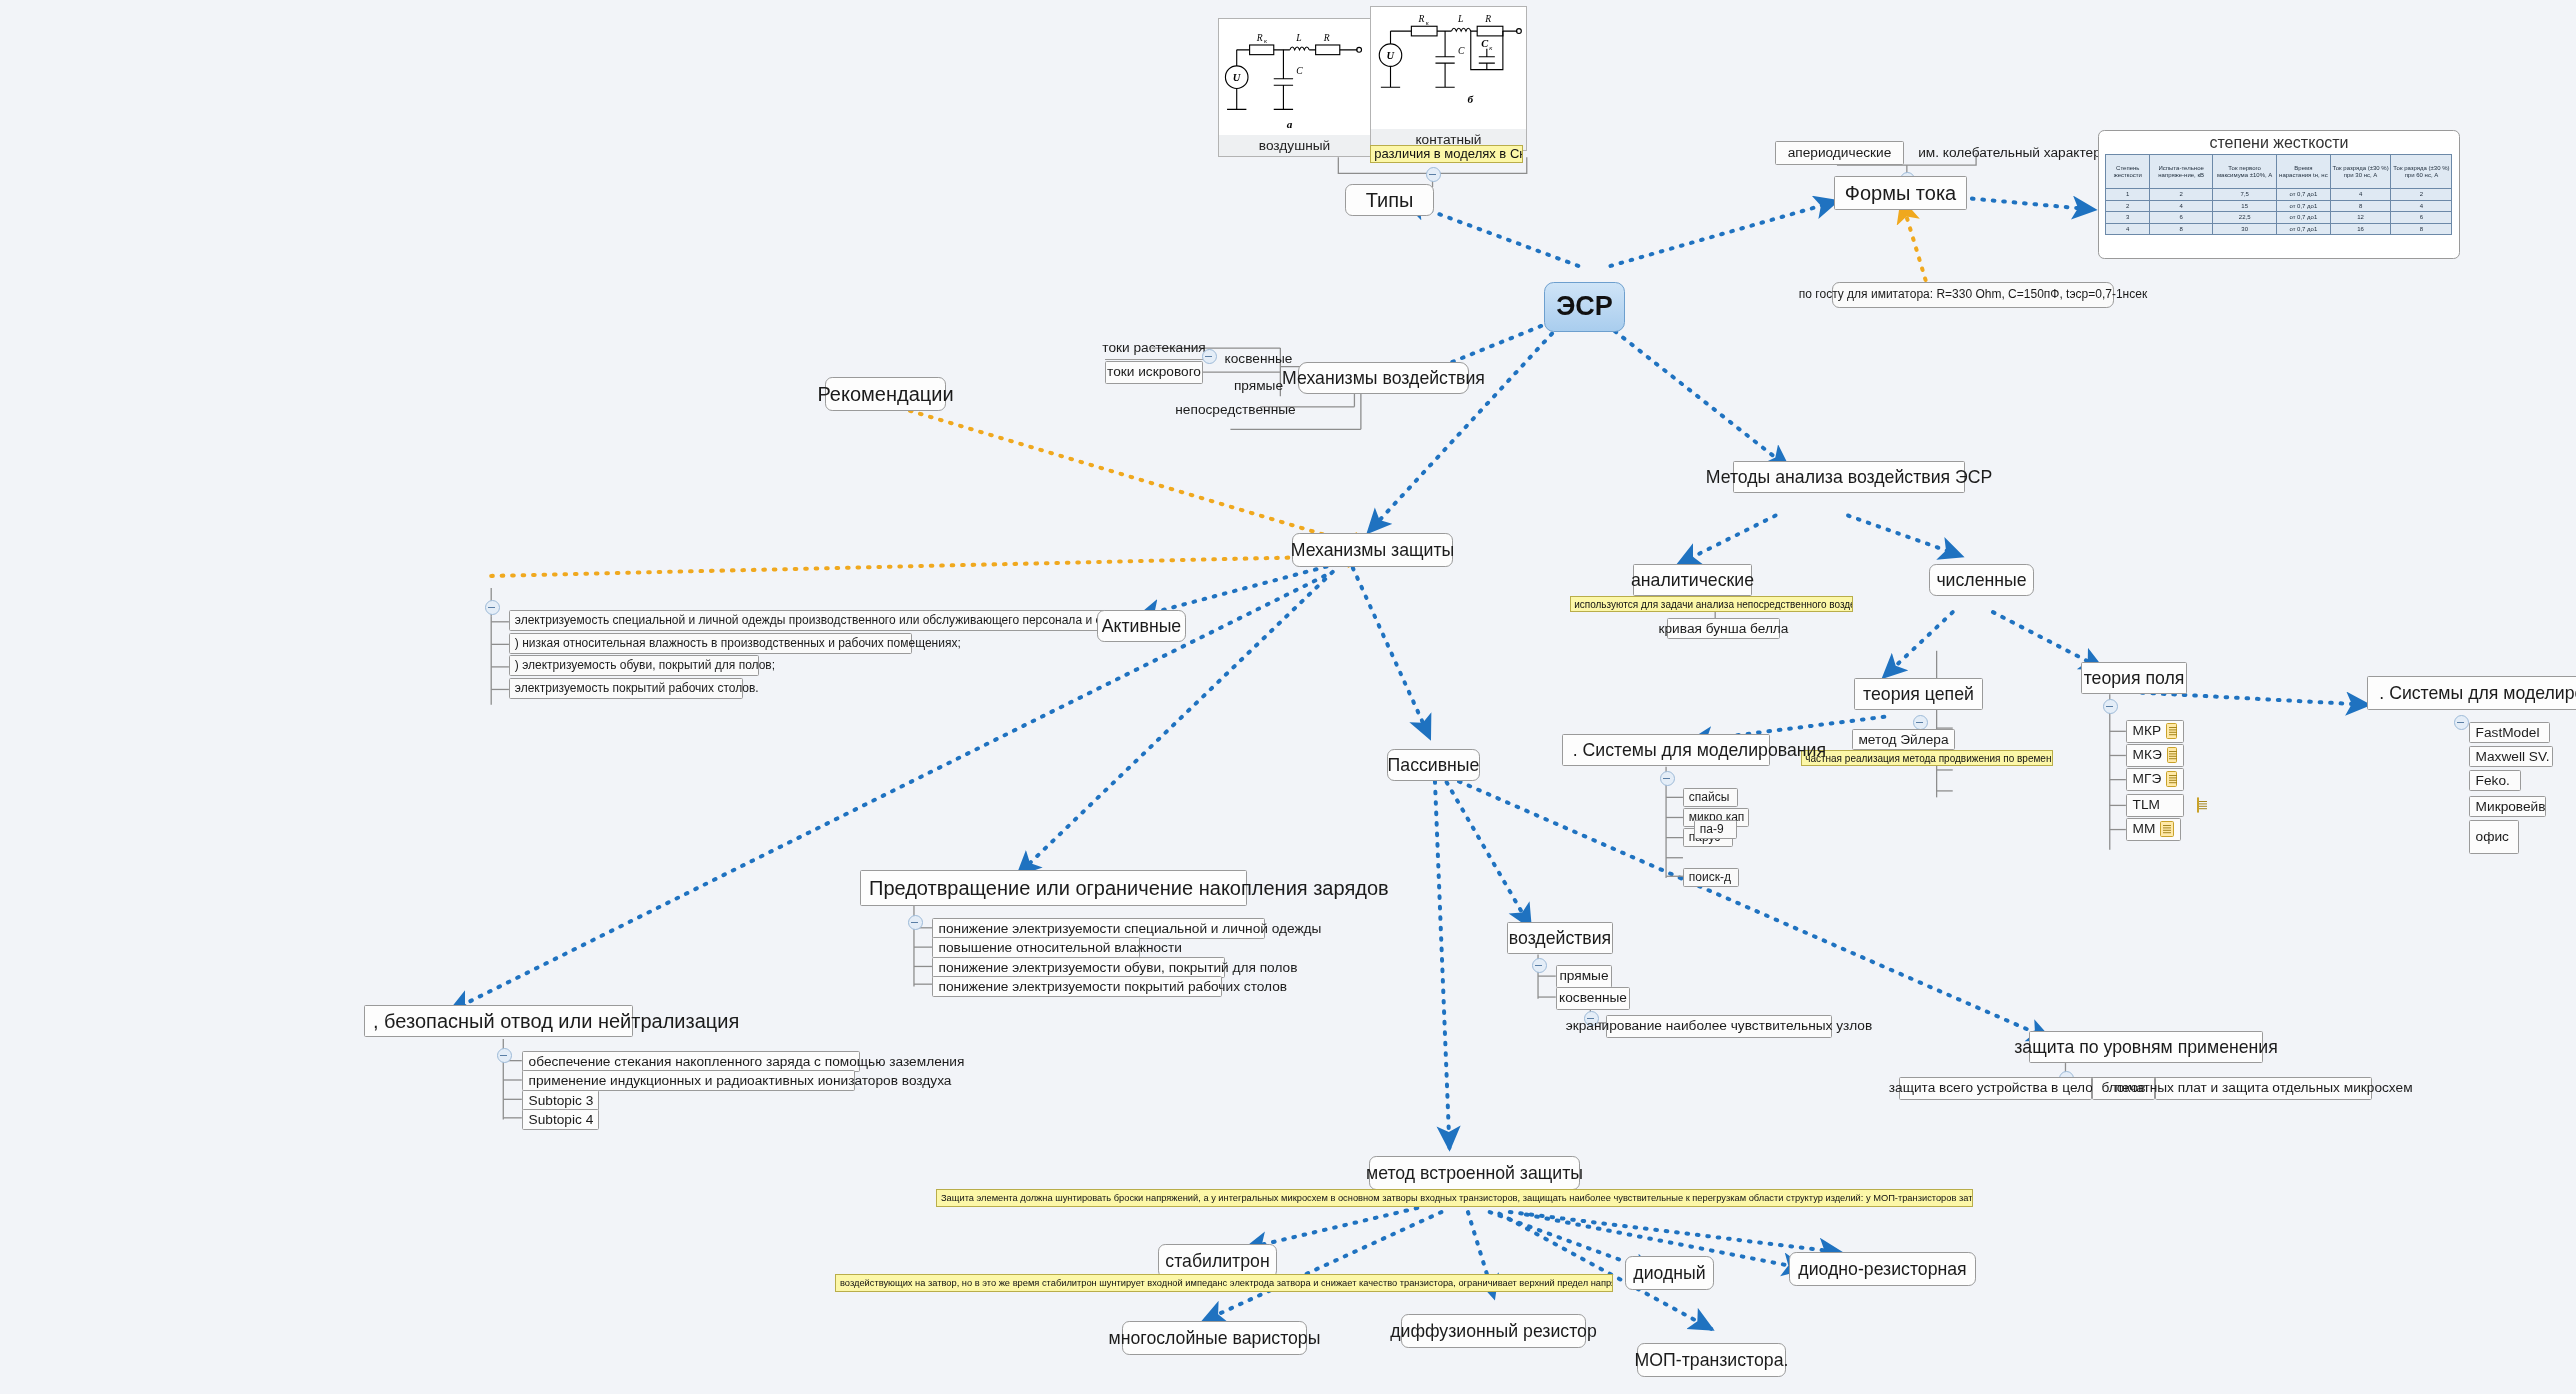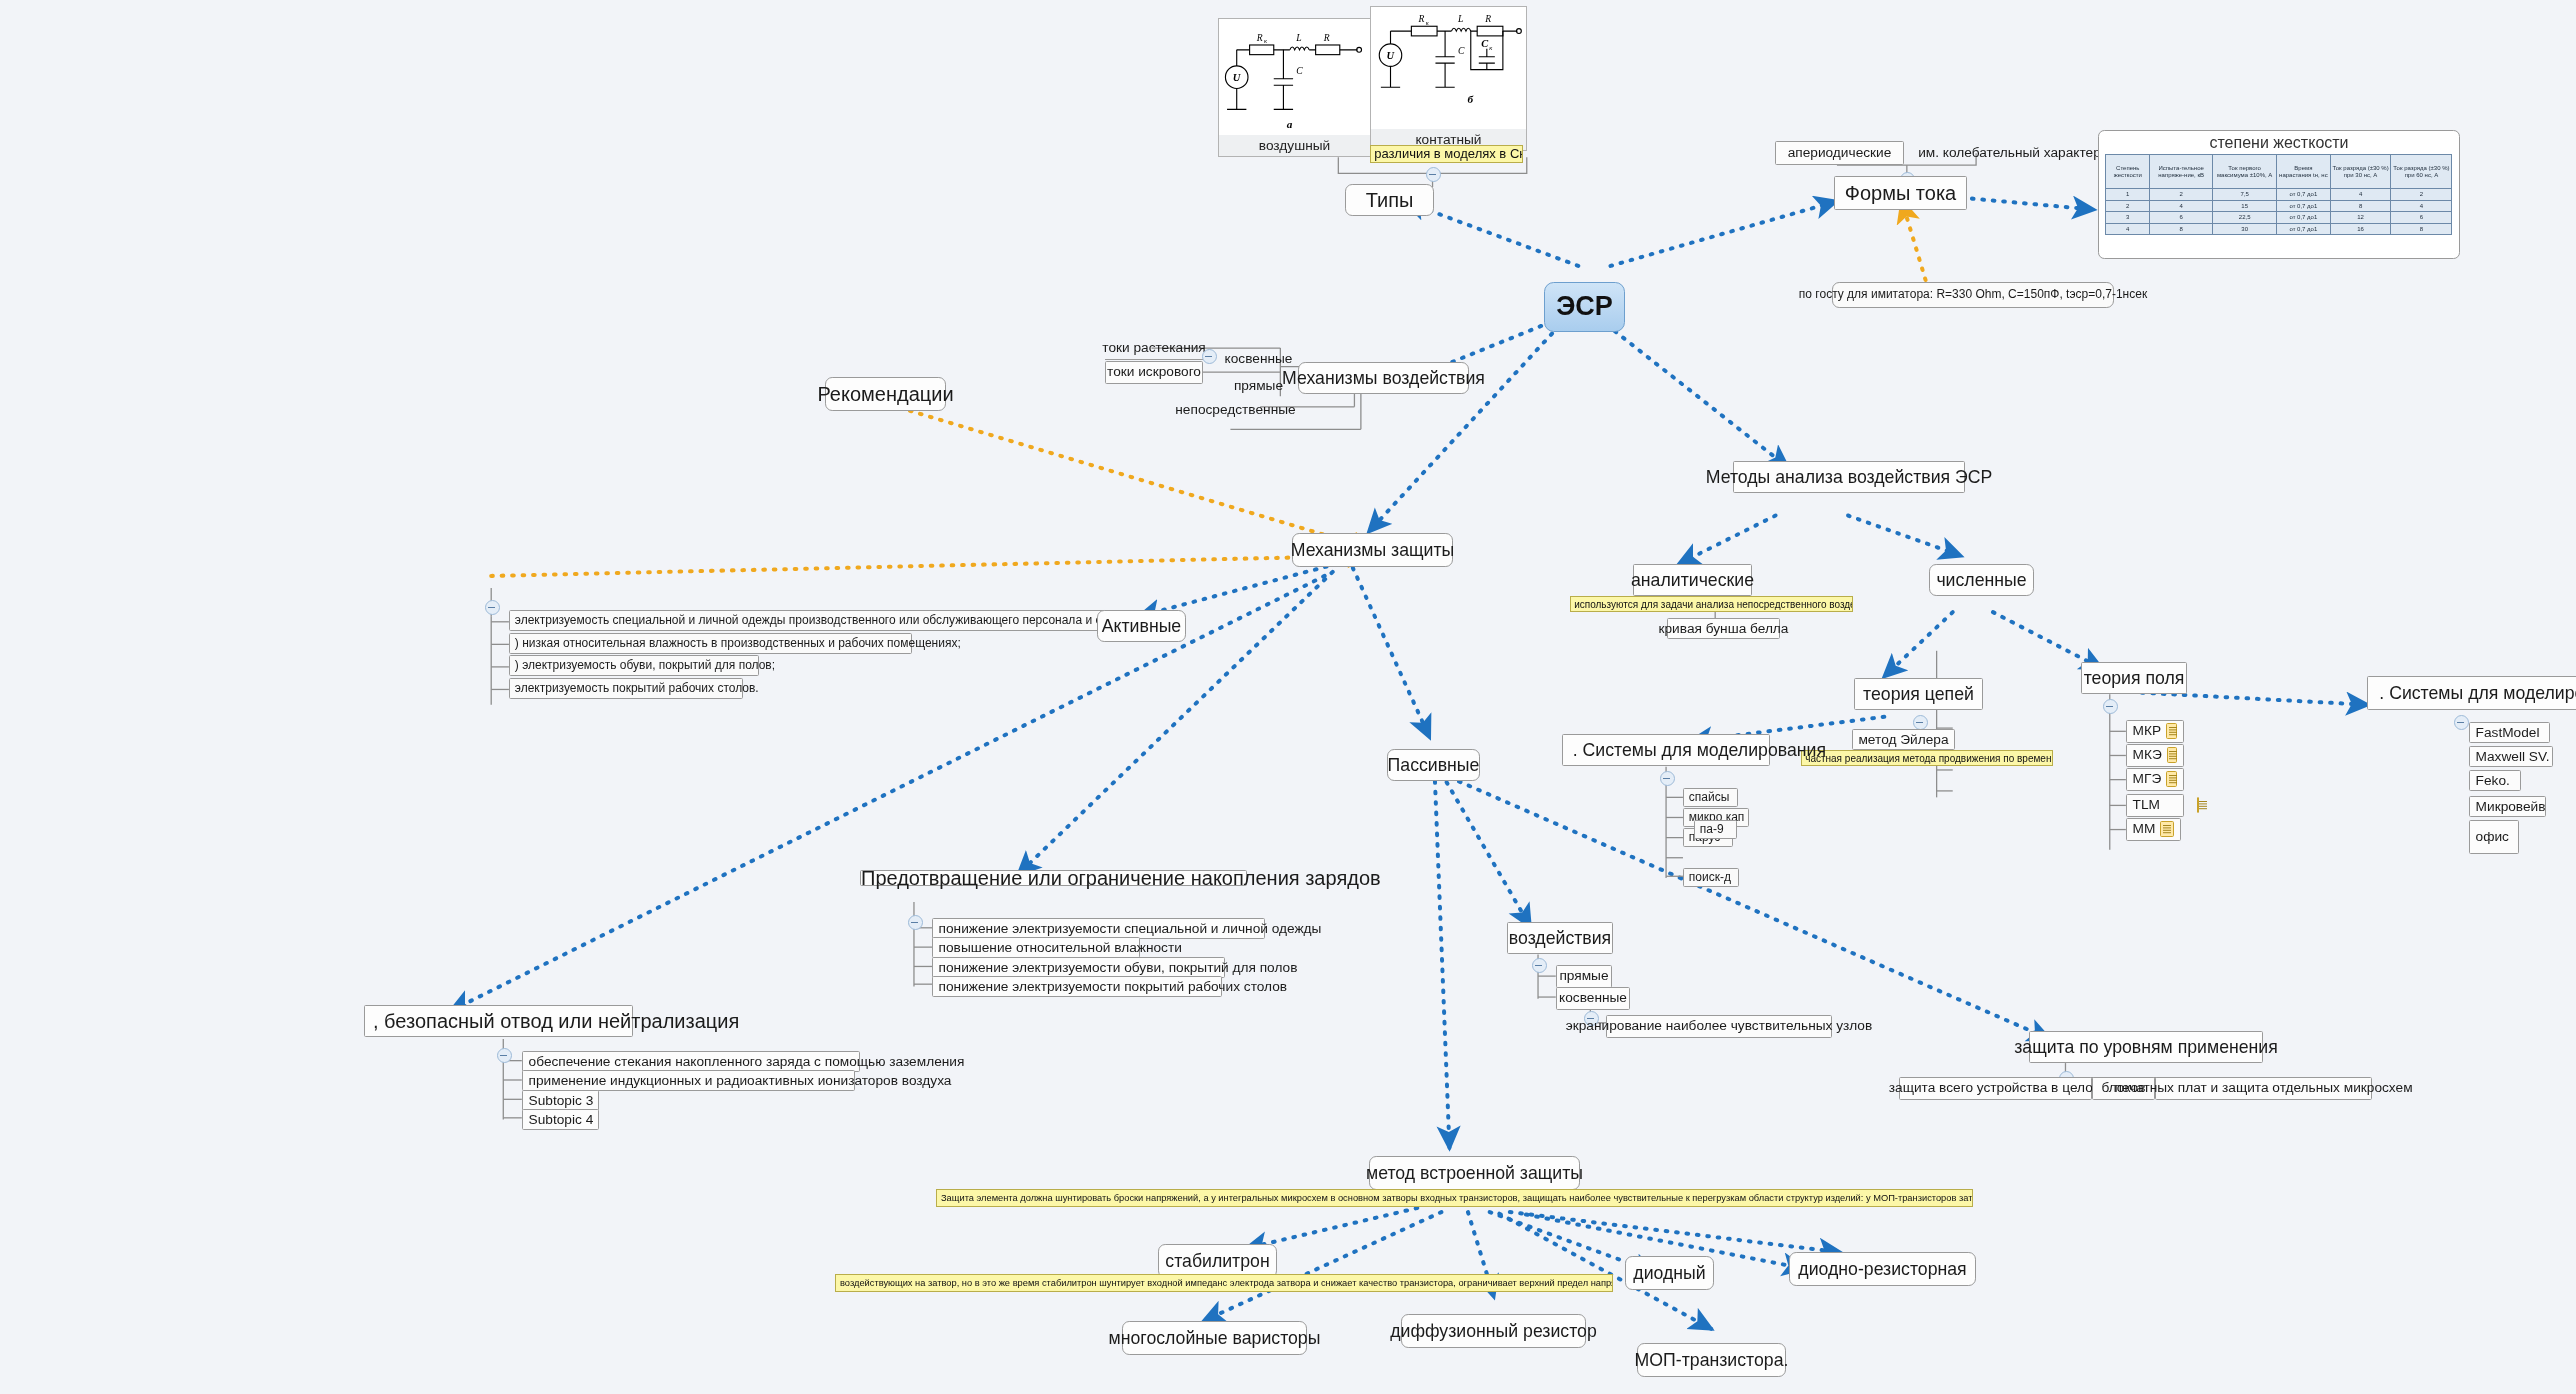--- a/index.html
+++ b/index.html
@@ -282,21 +282,21 @@
   </div>
 
   <div class="node root" style="left:1544px;top:282px;width:81px;height:50px;">ЭСР</div>
 
   <div class="node small" style="left:1105px;top:337px;width:98px;height:22.5px;border:none;border-bottom:0.8px solid #9a9a9a;background:transparent;">токи растекания</div>
   <div class="node sq small" style="left:1105px;top:361px;width:98px;height:22.5px;">токи искрового</div>
   <div class="collapse" style="left:1202px;top:349px;"></div>
   <div class="node small" style="left:1218px;top:348px;width:81px;height:22.5px;border:none;background:transparent;">косвенные</div>
   <div class="node small" style="left:1218px;top:375px;width:81px;height:22.5px;border:none;background:transparent;">прямые</div>
   <div class="node small" style="left:1172px;top:399px;width:127px;height:22.5px;border:none;background:transparent;">непосредственные</div>
-  <div class="node rounded lvl2" style="left:1298px;top:362px;width:171px;height:32px;">Механизмы воздействия</div>
+  <div class="node rounded lvl2" style="left:1298px;top:362px;width:171px;height:32px;border-radius:9px;">Механизмы воздействия</div>
 
   <div class="node rounded lvl1" style="left:825px;top:377px;width:121px;height:34px;">Рекомендации</div>
 
   <div class="collapse" style="left:485px;top:600px;"></div>
   <div class="node sq tiny leftish" style="left:509px;top:610px;width:596px;height:21px;">электризуемость специальной и личной одежды производственного или обслуживающего персонала и операторов;</div>
   <div class="node sq tiny leftish" style="left:509px;top:633px;width:403px;height:21px;">) низкая относительная влажность в производственных и рабочих помещениях;</div>
   <div class="node sq tiny leftish" style="left:509px;top:655px;width:250px;height:21px;">) электризуемость обуви, покрытий для полов;</div>
   <div class="node sq tiny leftish" style="left:509px;top:678px;width:234px;height:21px;">электризуемость покрытий рабочих столов.</div>
 
   <div class="node rounded lvl2" style="left:1292px;top:533px;width:161px;height:34px;">Механизмы защиты</div>
@@ -346,21 +346,21 @@
   <div class="node sq small leftish" style="left:2469px;top:820px;width:50px;height:34px;">офис</div>
 
   <div class="node sq lvl2 leftish" style="left:1562px;top:734px;width:208px;height:32px;padding-left:9.7px;">. Системы для моделирования</div>
   <div class="collapse" style="left:1660px;top:771px;"></div>
   <div class="node sq tiny leftish" style="left:1683px;top:788px;width:55px;height:19.3px;">спайсы</div>
   <div class="node sq tiny leftish" style="left:1683px;top:808px;width:66px;height:19.3px;">микро кап</div>
   <div class="node sq tiny leftish" style="left:1683px;top:828px;width:50px;height:19.3px;">парус</div>
   <div class="node sq tiny leftish" style="left:1683px;top:820px;width:43px;height:19.3px;margin-left:11px;">па-9</div>
   <div class="node sq tiny leftish" style="left:1683px;top:868px;width:56px;height:19.3px;">поиск-д</div>
 
-  <div class="node sq lvl1 leftish" style="left:860px;top:870px;width:387px;height:16px;padding:0 0;">Предотвращение или ограничение накопления зарядов</div>
+  <div class="node sq lvl1 leftish" style="left:860px;top:870px;width:387px;height:36px;padding:0 8px;">Предотвращение или ограничение накопления зарядов</div>
   <div class="collapse" style="left:908px;top:915px;"></div>
   <div class="node sq small leftish" style="left:932px;top:918px;width:333px;height:21px;">понижение электризуемости специальной и личной одежды</div>
   <div class="node sq small leftish" style="left:932px;top:937px;width:208px;height:21px;">повышение относительной влажности</div>
   <div class="node sq small leftish" style="left:932px;top:957px;width:293px;height:21px;">понижение электризуемости обуви, покрытий для полов</div>
   <div class="node sq small leftish" style="left:932px;top:976px;width:290px;height:21px;">понижение электризуемости покрытий рабочих столов</div>
 
   <div class="node sq lvl1 leftish" style="left:364px;top:1005px;width:269px;height:32px;padding:0 8px;">, безопасный отвод или нейтрализация</div>
   <div class="collapse" style="left:497px;top:1048px;"></div>
   <div class="node sq small leftish" style="left:522px;top:1051px;width:338px;height:21px;">обеспечение стекания накопленного заряда  с помощью заземления</div>
   <div class="node sq small leftish" style="left:522px;top:1070px;width:333px;height:21px;">применение индукционных и радиоактивных ионизаторов воздуха</div>

